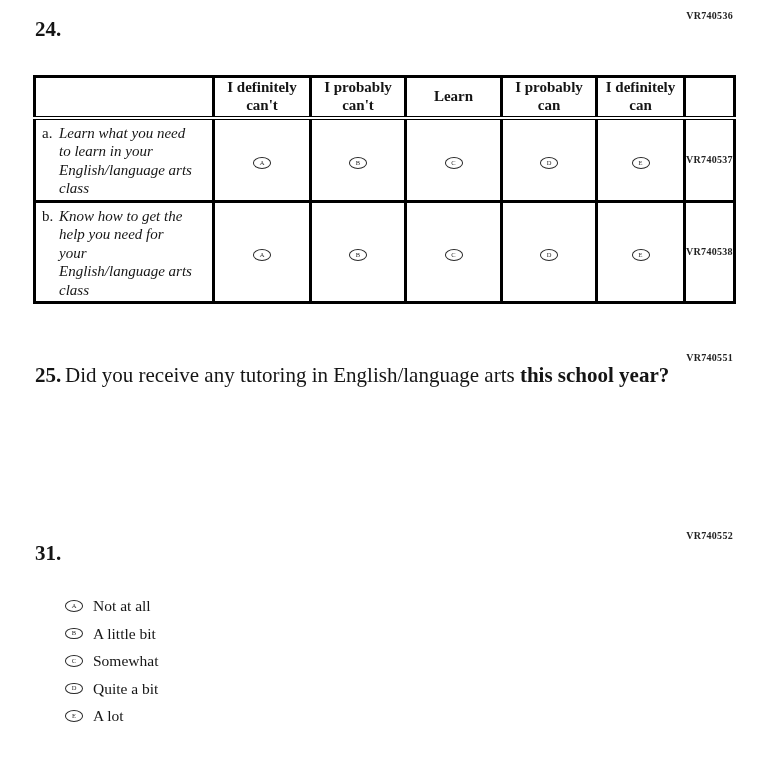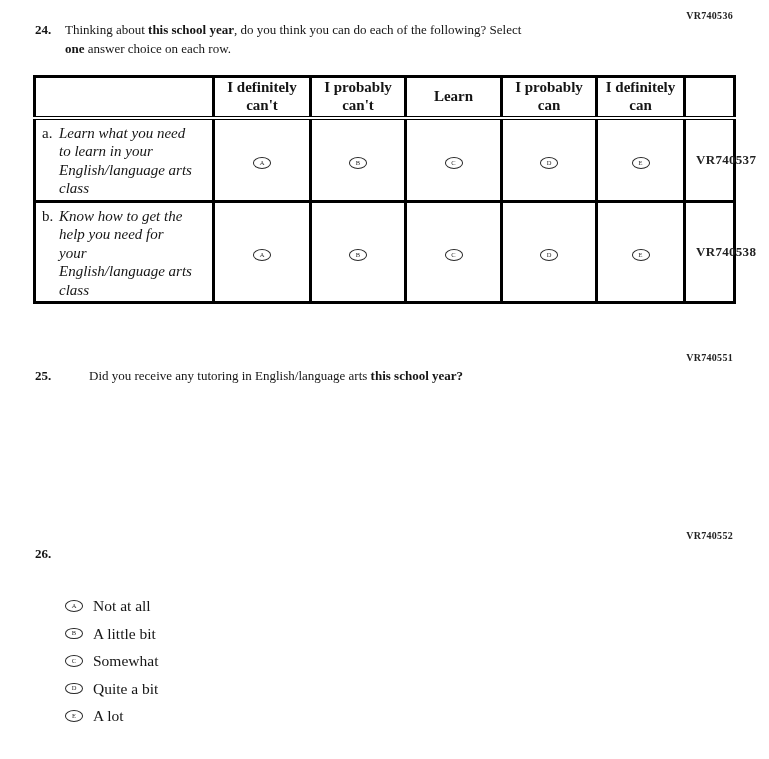--- a/index.html
+++ b/index.html
@@ -25,28 +25,28 @@
   .vr-q24 { top: 10px; }
   .vr-q25 { top: 352px; }
   .vr-q26 { top: 530px; }
 
   
   .question {
     position: absolute;
     left: 35px;
     display: flex;
     align-items: flex-start;
-    font-size: 13px;
+    font-size: 21px;
     line-height: 19px;
   }
   .q-num { font-weight: bold; width: 30px; flex-shrink: 0; }
   .q-text { white-space: pre-line; }
   .q-text b { font-weight: bold; }
   .q24-pos { top: 20px; width: 690px; }
-  .q25-pos { top: 366px; width: 690px; gap: 24px; }
+  .q25-pos { top: 366px; width: 690px; }
   .q26-pos { top: 544px; width: 640px; }
 
   
   table.grid {
     position: absolute;
     left: 33px; top: 75px;
     width: 700px;
     border-collapse: collapse;
     table-layout: fixed;
   }
@@ -72,25 +72,25 @@
     font-size: 15px;
     line-height: 18.5px;
   }
   .label-flex { display: flex; }
   .row-letter { width: 17px; flex-shrink: 0; }
   .row-text { white-space: pre-line; font-style: italic; }
   td.choice-cell { text-align: center; vertical-align: middle; }
   td.vr-cell {
     text-align: center;
     vertical-align: middle;
-    font-size: 13px;
+    font-size: 10px;
     letter-spacing: 0.3px;
     font-weight: bold;
     color: #222222;
-    padding: 10px;
+    padding: 0;
   }
 
   
   .bubble {
     display: inline-flex;
     align-items: center;
     justify-content: center;
     width: 18px; height: 11.5px;
     border: 1.2px solid #2a2a2a;
     border-radius: 50%;
@@ -120,22 +120,20 @@
 </style>
 </head>
 <body>
 
 <div class="page">
 
   <span class="vr-code vr-q24">VR740536</span>
 
   <div class="question q24-pos">
     <span class="q-num">24.</span>
-    <span class="q-text"><span>Thinking about </span><b>this school year</b><span>, do you think you can do each of the following? Select
-</span><b>one</b><span> answer choice on each row.</span></span>
   </div>
 
   <table class="grid">
     <colgroup>
       <col style="width:179px">
         <col style="width:97px">
         <col style="width:95px">
       <col style="width:96px">
         <col style="width:95px">
         <col style="width:88px">
@@ -199,21 +197,21 @@
 
   <div class="question q25-pos">
     <span class="q-num">25.</span>
     <span class="q-text"><span>Did you receive any tutoring in English/language arts </span><b>this school year?</b></span>
   </div>
 
 
   <span class="vr-code vr-q26">VR740552</span>
 
   <div class="question q26-pos">
-    <span class="q-num">26.</span>
+    <span class="q-num">31.</span>
   </div>
 
   <div class="options q26-opts">
     <div class="option">
       <span class="bubble">A</span>
       <span class="option-label">Not at all</span>
     </div>
     <div class="option">
       <span class="bubble">B</span>
       <span class="option-label">A little bit</span>

